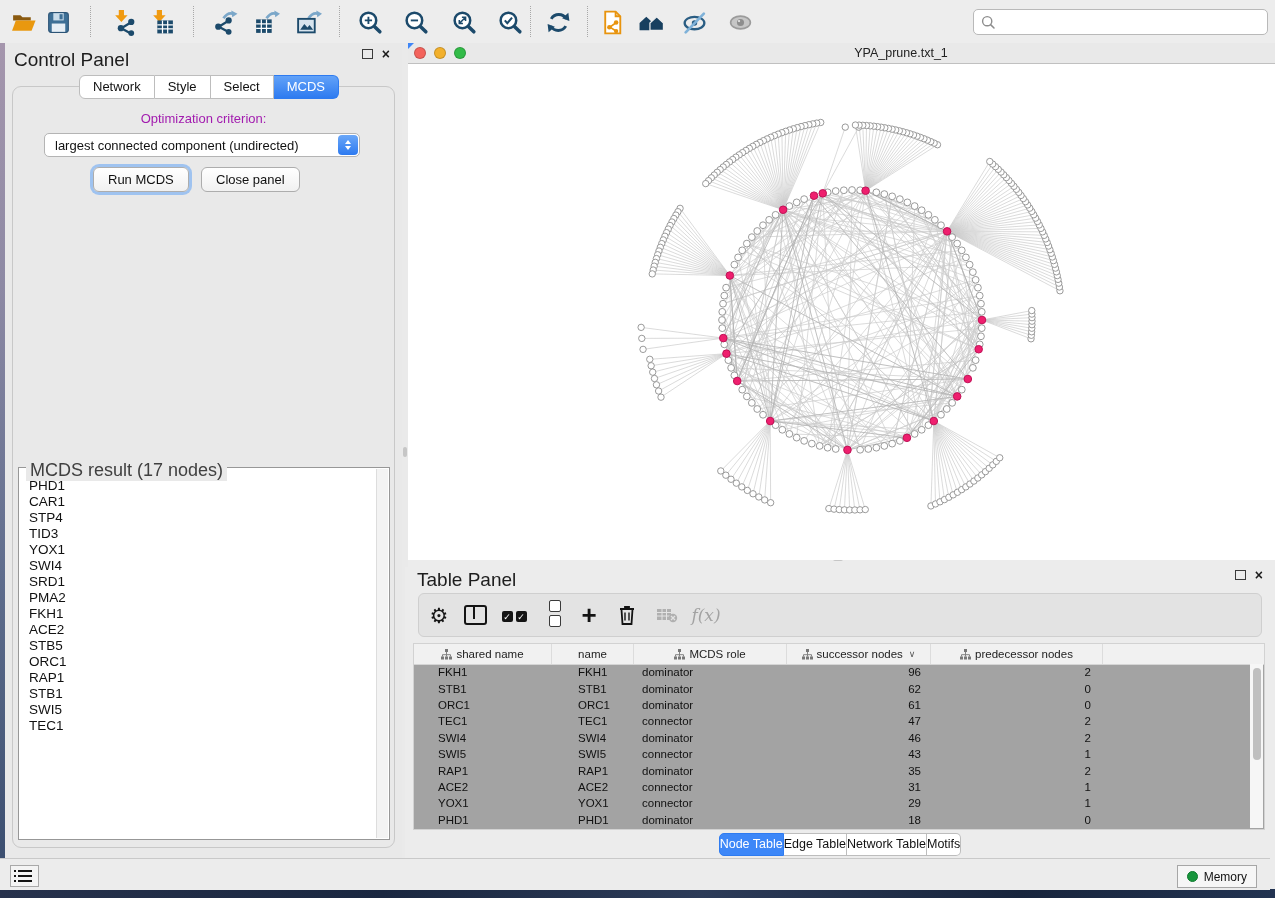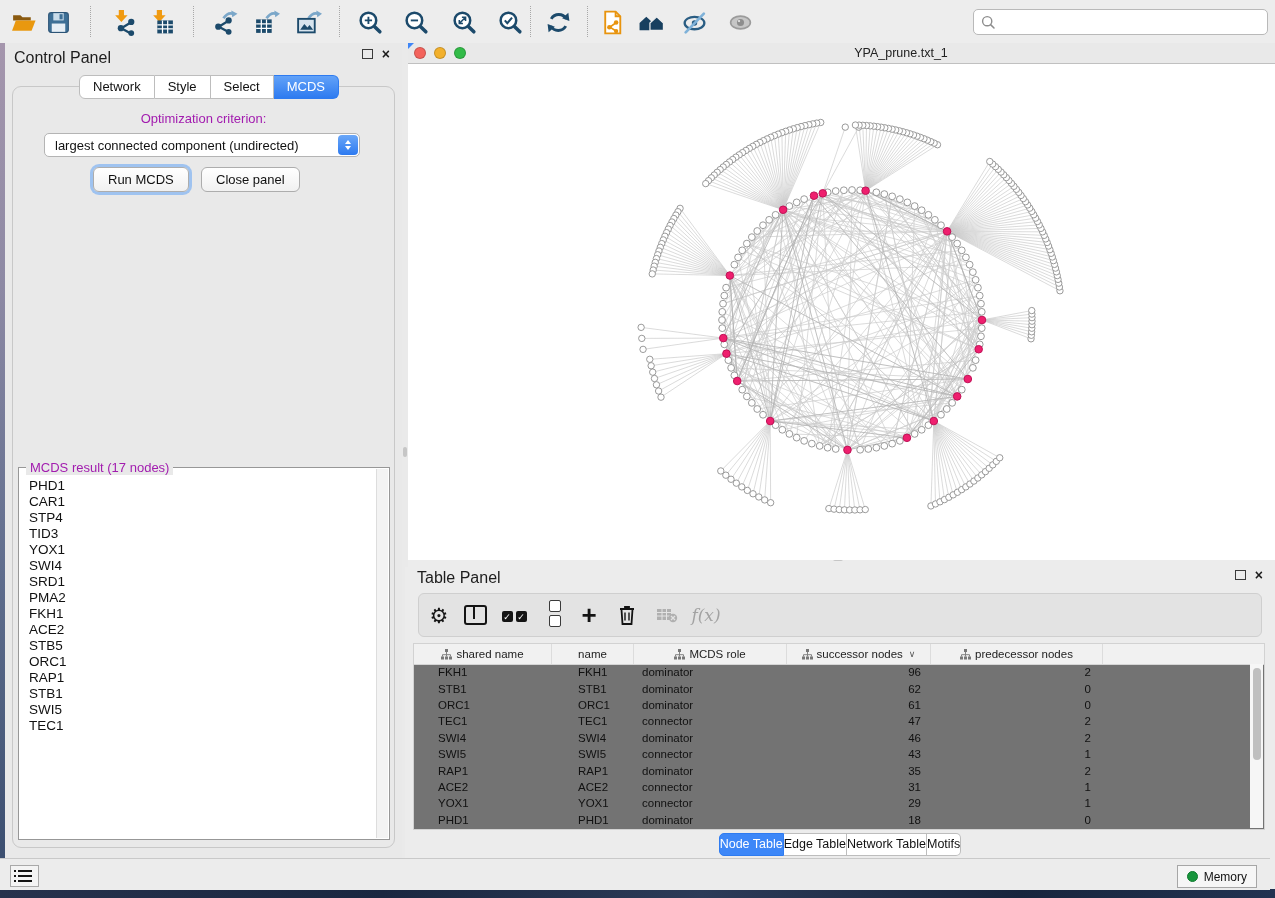--- a/index.html
+++ b/index.html
@@ -17,21 +17,21 @@
   .searchbox svg{margin-left:7px;}
   .searchbox input{border:none;outline:none;flex:1;font-size:12px;background:transparent;height:18px;}
   
   .wall-left{position:absolute;left:0;top:43px;width:5px;height:815px;
     background:linear-gradient(#a596ad,#8d89a4 30%,#5f6d8d 65%,#3c4f70);}
   .wall-bottom{position:absolute;left:0;top:889px;width:1275px;height:9px;
     background:linear-gradient(90deg,#27324d,#1a2740 30%,#2c3b58 55%,#18253d 80%,#223351);}
   
   .cpanel{position:absolute;left:5px;top:43px;width:397px;height:815px;background:#e9e9e9;
     border-right:1px solid #b5b5b5;}
-  .panel-title{position:absolute;left:9px;top:6px;font-size:16px;color:#1d1d1d;}
+  .panel-title{position:absolute;left:9px;top:6px;font-size:19px;color:#1d1d1d;}
   .wbtns{position:absolute;top:6px;display:flex;gap:9px;align-items:center;}
   .float-ic{width:9px;height:8px;border:1.5px solid #3a3a3a;display:inline-block;}
   .close-ic{font-size:14px;font-weight:bold;color:#1d1d1d;line-height:10px;}
   .cp-tabs{position:absolute;left:74px;top:32px;display:flex;}
   .tab{background:#fff;border:1px solid #bdbdbd;padding:3px 13px 4px;font-size:13px;color:#111;}
   .tab+.tab{border-left:0;}
   .tab:first-child{border-radius:6px 0 0 6px;}
   .tab:last-child{border-radius:0 6px 6px 0;}
   .tab.active{background:linear-gradient(#62a2f8,#2e7bf0);border-color:#2e7bf0;color:#fff;}
   .tabpane{position:absolute;left:7px;top:43px;width:381px;height:760px;
@@ -47,21 +47,21 @@
     border-bottom:4px solid #fff;}
   .tri-dn{width:0;height:0;border-left:3.5px solid transparent;border-right:3.5px solid transparent;
     border-top:4px solid #fff;}
   .btn{position:absolute;top:124px;height:25px;background:linear-gradient(#ffffff,#f1f1f1);
     border:1px solid #adadad;border-radius:6px;font-size:13px;color:#111;padding:0 14px;}
   .btn.run{left:88px;box-shadow:0 0 0 3px rgba(110,170,245,.6);}
   .btn.closep{left:196px;}
   .fieldset{position:absolute;left:13px;top:424px;width:370px;height:371px;background:#fff;
     border:1px solid #979797;}
   .fieldset .legend{position:absolute;top:-8px;left:7px;background:#e9e9e9;padding:0 4px;
-    font-size:13px;color:#a21caf;}
+    font-size:18px;color:#404040;}
   .mcds-list{position:absolute;left:1px;top:4px;right:13px;bottom:1px;overflow:hidden;
     padding:6px 0 0 9px;font-size:13.5px;color:#111;line-height:16px;}
   .scrolltrack{position:absolute;top:1px;right:1px;bottom:1px;width:11px;background:#f3f3f3;
     border-left:1px solid #ddd;}
   
   .vdivider{position:absolute;left:402px;top:43px;width:6px;height:815px;background:#eaeaea;}
   .vhandle{position:absolute;left:1px;top:404px;width:4px;height:10px;background:#c6c6c6;border-radius:2px;}
   .hhandle{position:absolute;left:833px;top:555px;width:10px;height:6px;background:#c6c6c6;border-radius:2px;}
   
   .netframe{position:absolute;left:408px;top:43px;width:986px;height:517px;background:#fff;}
@@ -80,21 +80,21 @@
   .tp-ic{position:absolute;top:0;height:42px;display:flex;align-items:center;justify-content:center;
     background:transparent;border:none;padding:0;}
   .gear{font-size:21px;color:#161616;line-height:1;}
   .colsic{width:19px;height:16px;border:2px solid #141414;border-radius:3px;position:relative;}
   .colsic::after{content:"";position:absolute;left:7.5px;top:0;width:2px;height:12px;background:#141414;}
   .cbox{width:11px;height:11px;background:#141414;border-radius:2px;color:#fff;font-size:9px;
     display:inline-flex;align-items:center;justify-content:center;margin:0 1.5px;}
   .ubox{width:10px;height:10px;border:1.6px solid #3a3a3a;border-radius:2px;background:#fff;margin:0 2px;}
   .plus{font-size:26px;font-weight:bold;color:#141414;line-height:20px;}
   .fx{font-family:"DejaVu Serif",serif;font-style:italic;font-size:17px;color:#a3a3a3;}
-  .tbl{position:absolute;left:8px;top:76px;width:852px;height:187px;background:#737373;
+  .tbl{position:absolute;left:8px;top:76px;width:852px;height:187px;background:#a3a3a3;
     border:1px solid #d2d2d2;box-sizing:border-box;}
   .thead{position:absolute;left:0;top:0;width:100%;height:20px;background:#f1f1f1;
     border-bottom:1px solid #d5d5d5;display:flex;}
   .th{display:flex;align-items:center;justify-content:center;font-size:11.5px;color:#222;
     border-right:1px solid #dcdcdc;box-sizing:border-box;gap:4px;}
   .th .sort{font-size:9px;color:#555;margin-left:2px;}
   .trow{position:absolute;left:0;width:100%;height:16.4px;display:flex;font-size:11.5px;color:#111;}
   .td{box-sizing:border-box;display:flex;align-items:center;}
   .c0{width:138px;padding-left:24px;}
   .c1{width:82px;padding-left:26px;}

